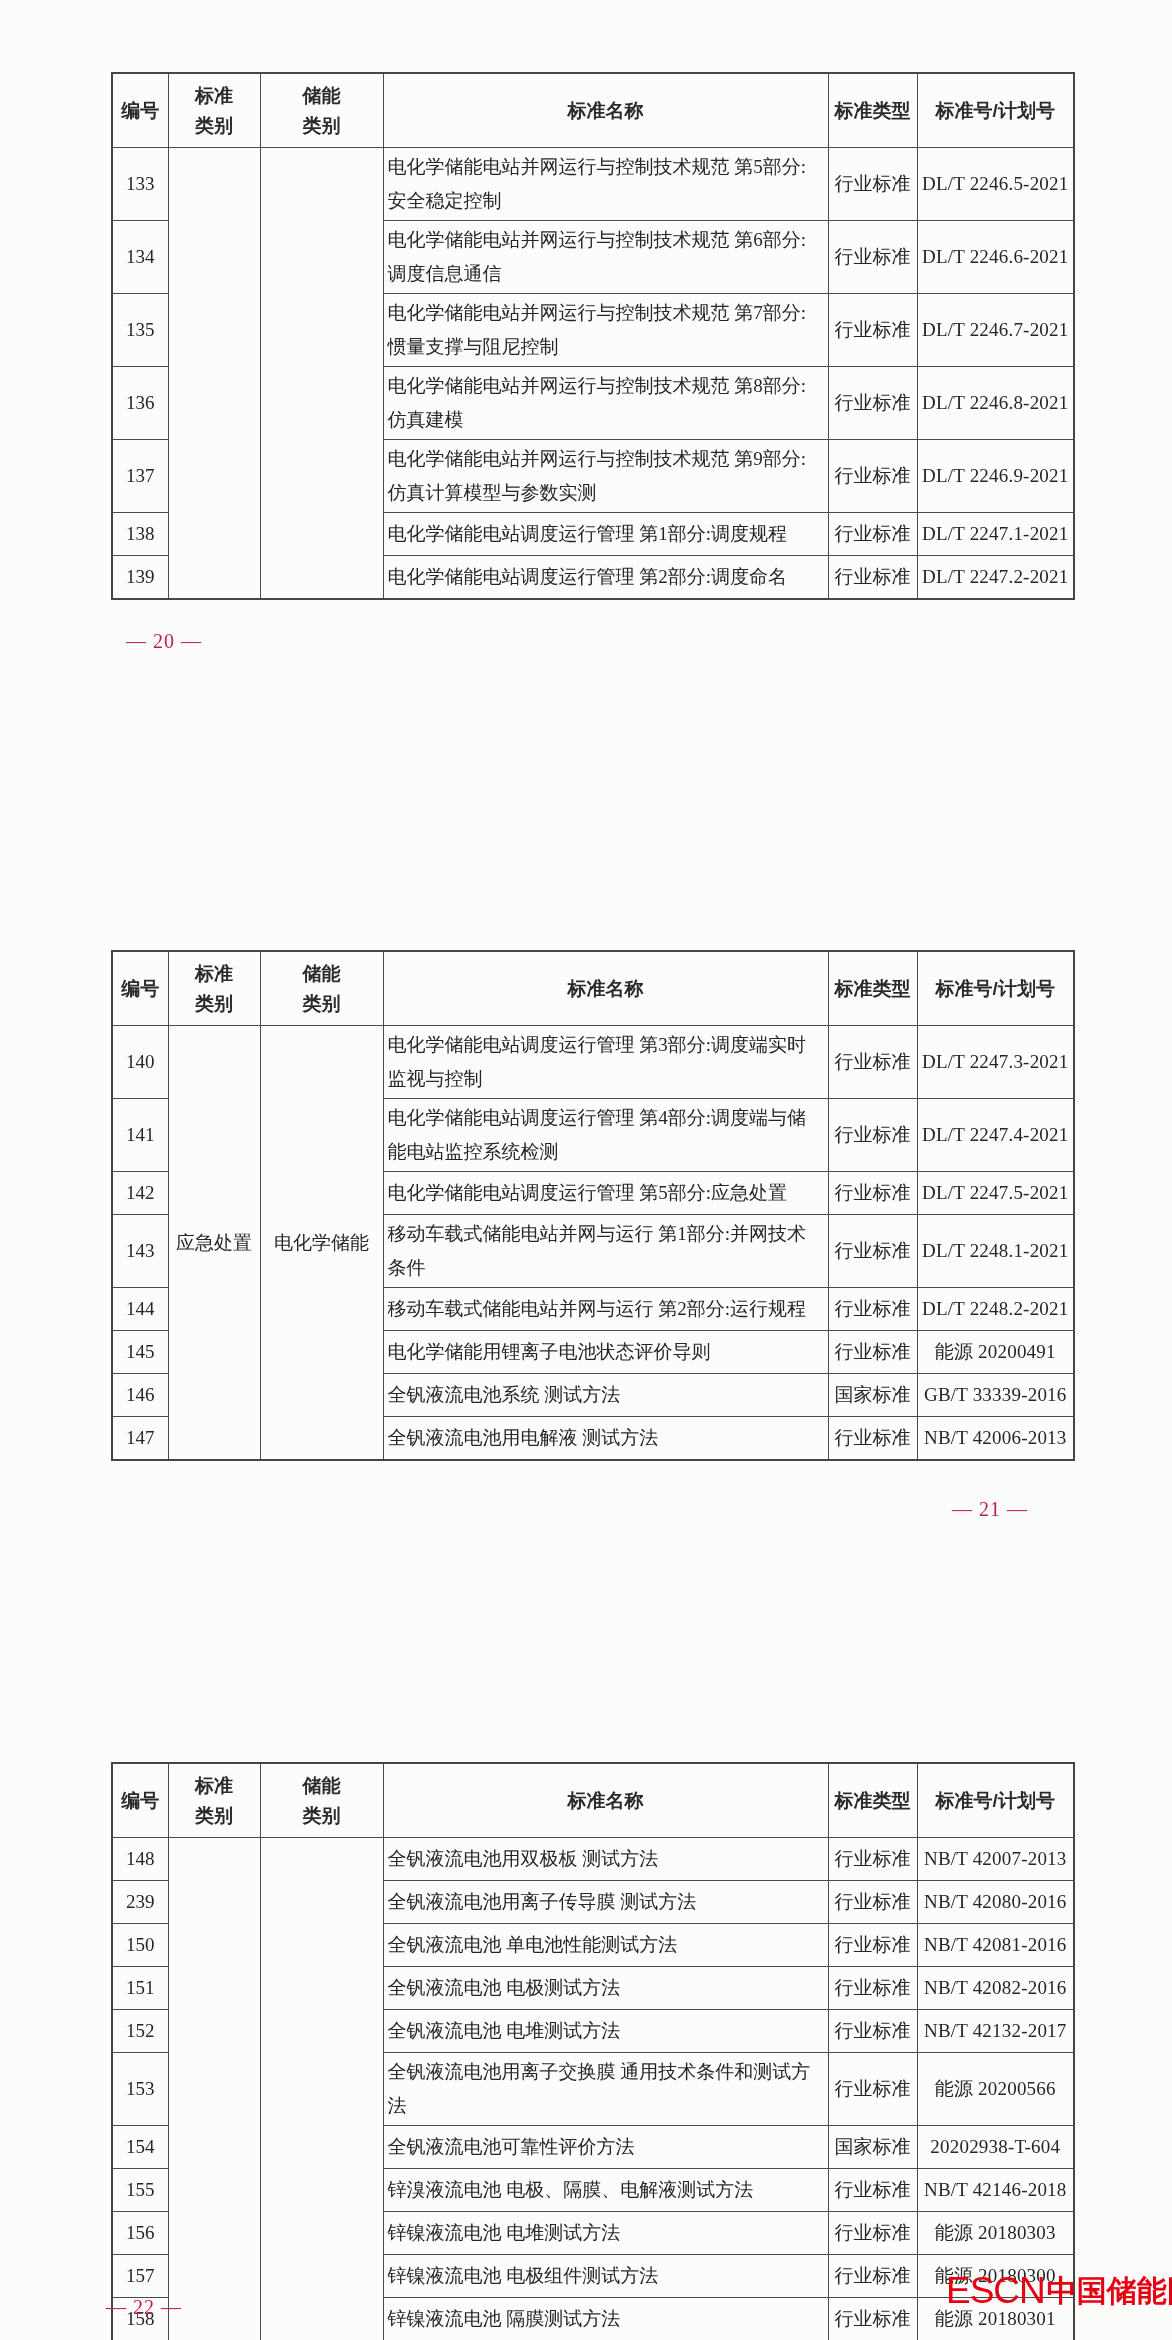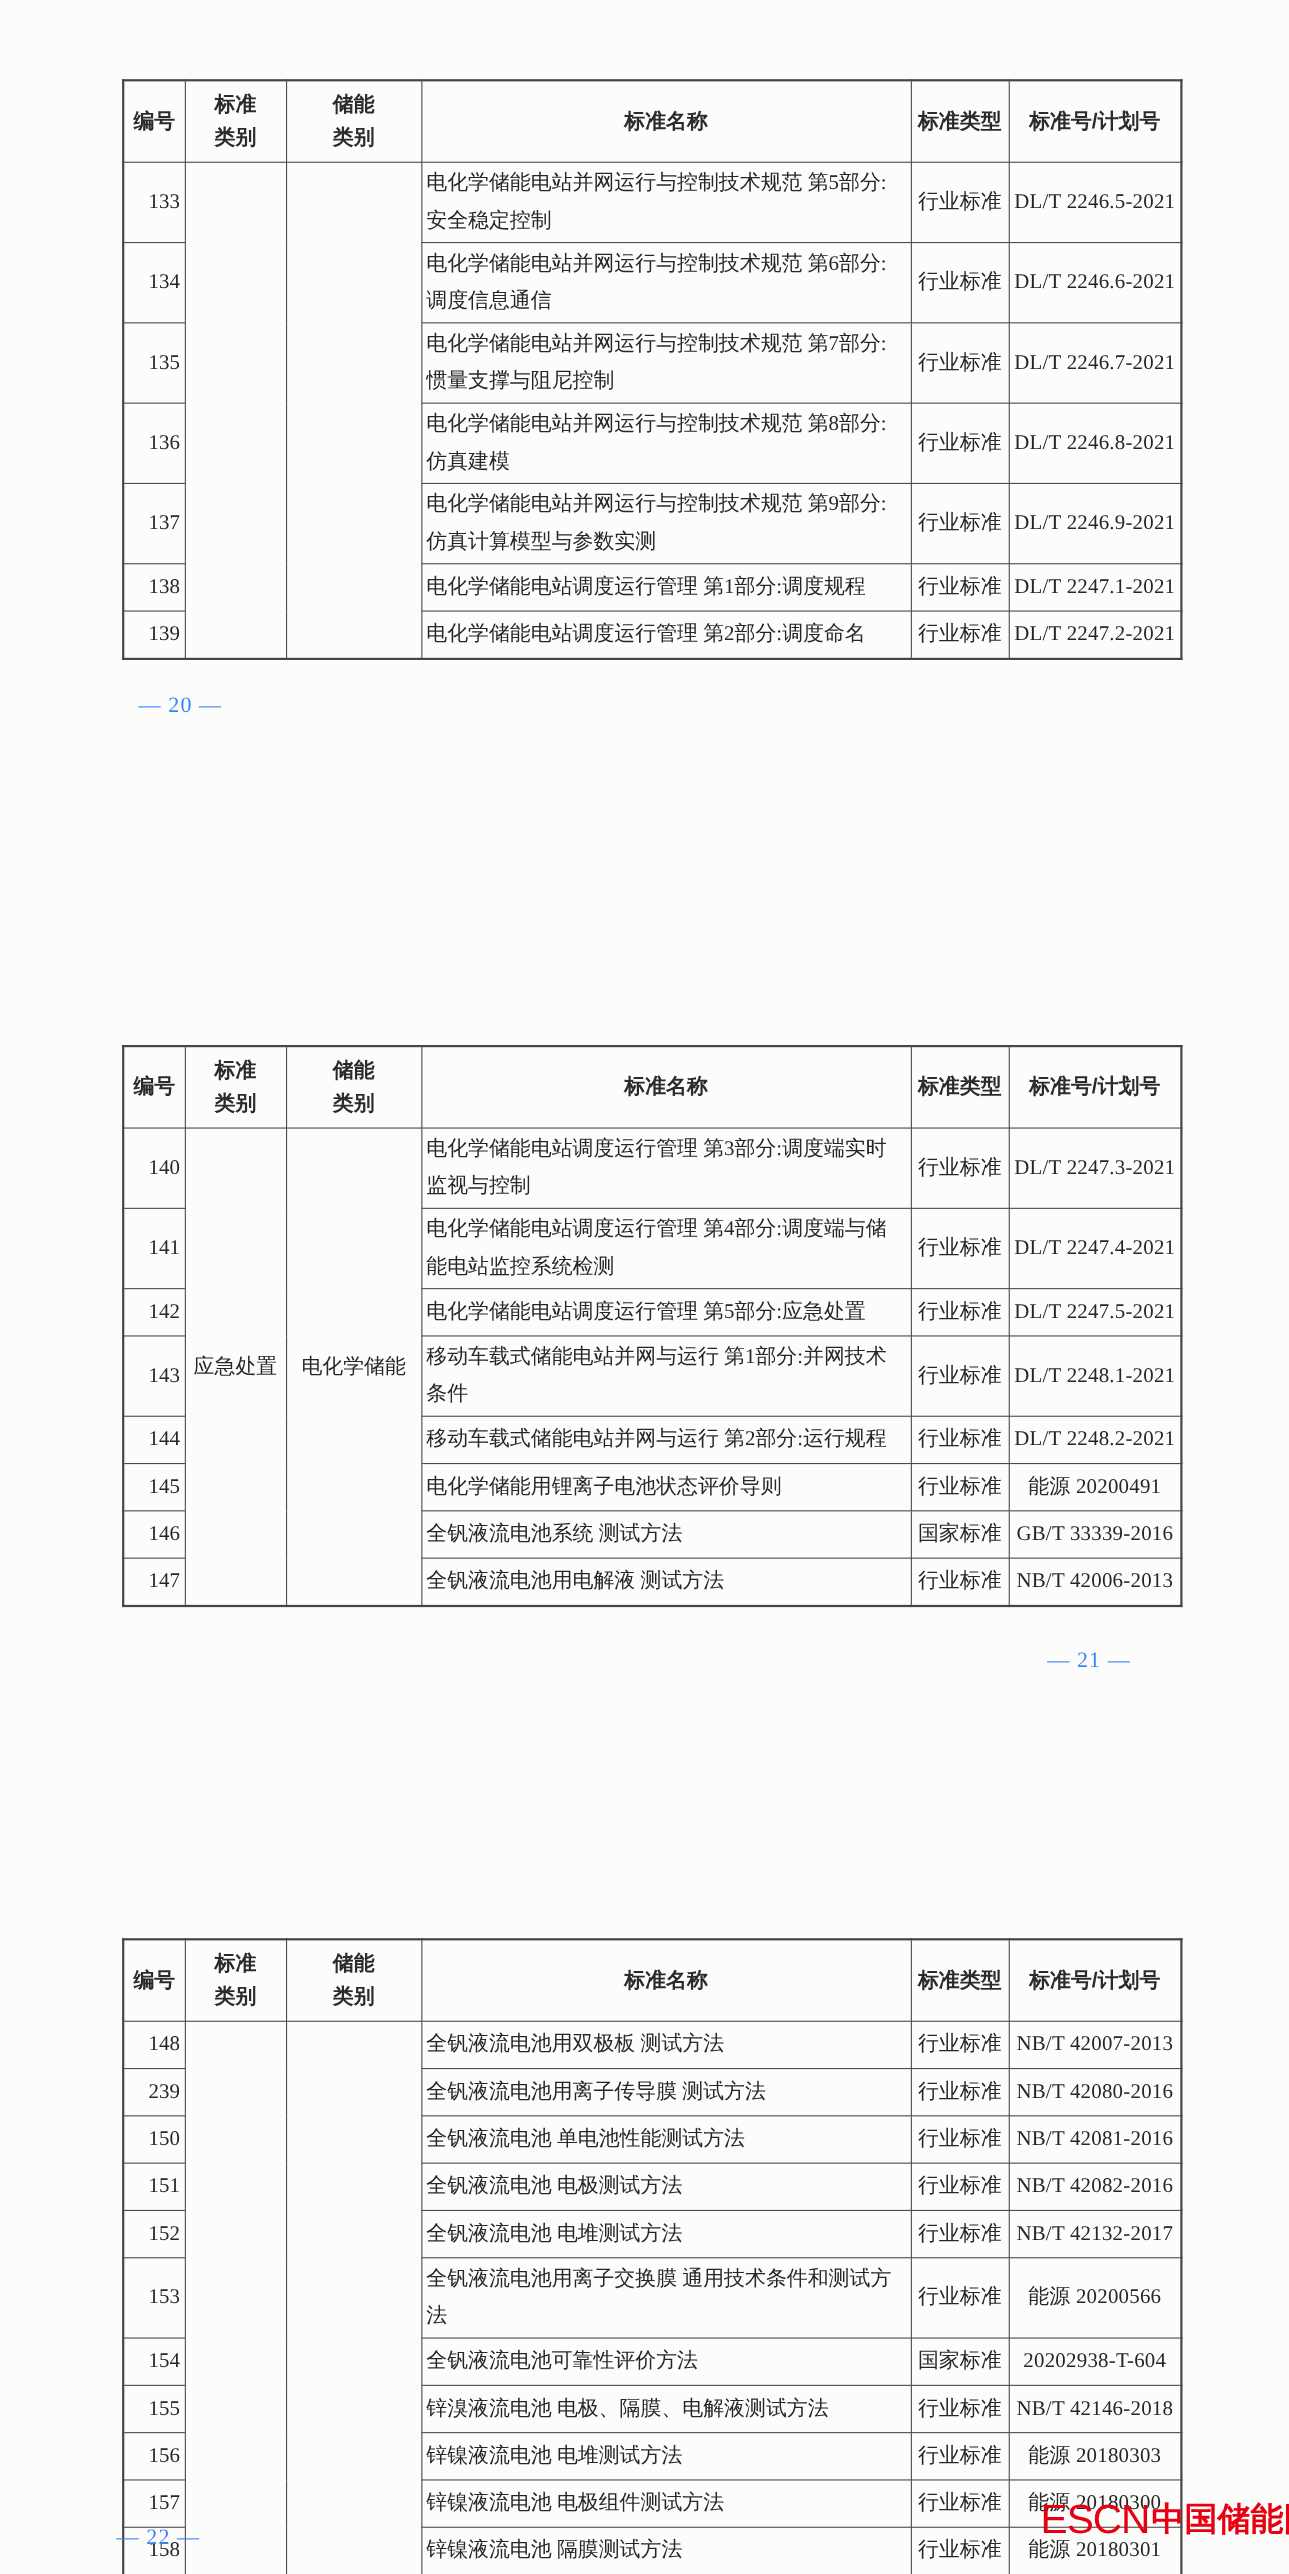--- a/index.html
+++ b/index.html
@@ -22,27 +22,27 @@
   table.std th {
     height:73px; font-family:"Liberation Sans","DejaVu Sans",sans-serif;
     font-weight:600; font-size:19px; line-height:30px;
     white-space:pre-line; text-align:center; vertical-align:middle;
     padding:0 2px; color:#2b2b2b;
   }
   table.std td {
     height:38px; line-height:34px; font-size:19px;
     vertical-align:middle; padding:2px 4px;
   }
-  td.c-no   { text-align:right; font-size:18px; }
+  td.c-no   { text-align:center; font-size:18px; }
   td.c-cat  { text-align:center; vertical-align:bottom; padding-bottom:46px; font-size:19px; }
   td.c-name { text-align:left; padding-left:11px; padding-right:7px; }
   td.c-type { text-align:center; }
   td.c-code { text-align:center; font-size:17.5px; letter-spacing:0.2px; }
   .marker {
-    position:absolute; font-size:20px; color:#3b82f6; letter-spacing:1px;
+    position:absolute; font-size:20px; color:#be185d; letter-spacing:1px;
     font-family:"Liberation Serif","DejaVu Serif",serif;
   }
   #marker-p20 { left:126px;  top:630px; }
   #marker-p21 { left:952px;  top:1498px; }
   #marker-p22 { left:106px;  top:2296px; }
   .logo {
     position:absolute; left:932px; top:2272px; display:flex;
     align-items:center; white-space:nowrap;
     font-family:"Liberation Sans","DejaVu Sans",sans-serif;
   }

